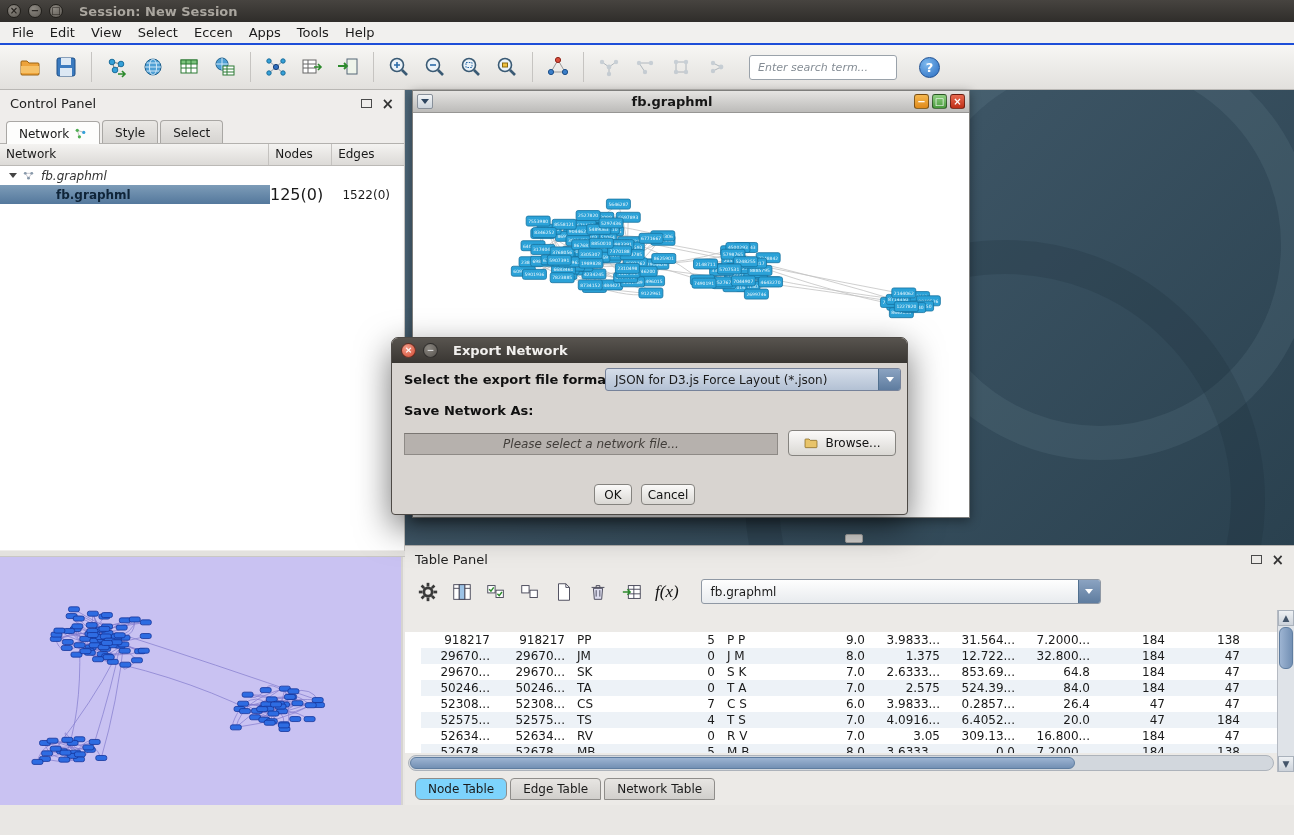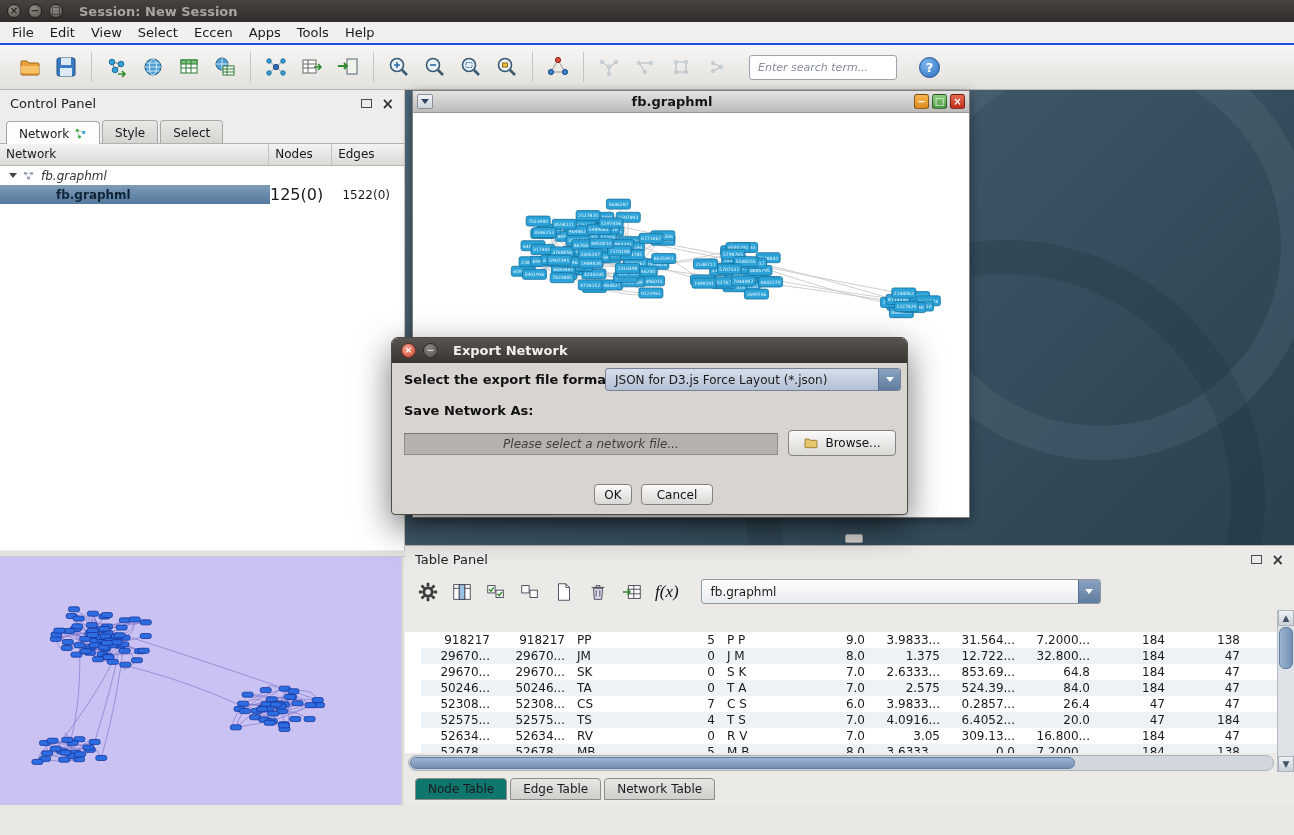--- a/index.html
+++ b/index.html
@@ -125,21 +125,21 @@
   .vscroll { position:absolute; right:0; top:64px; width:17px; height:162px; background:#dfe3e8;
     border-left:1px solid #b5bac2; }
   .varrow { height:16px; display:flex; align-items:center; justify-content:center; font-size:9px;
     color:#44556a; background:linear-gradient(#eef1f4,#ccd2da); border:1px solid #aab2bc; }
   .varrow.bottom { position:absolute; bottom:0; left:0; right:0; }
   .vthumb { position:absolute; left:1px; right:1px; top:17px; height:42px; border-radius:6px;
     background:linear-gradient(90deg,#9db4d2,#7390b4); border:1px solid #5f7da0; }
   .ttabs { position:absolute; left:10px; top:232px; display:flex; }
   .ttab { padding:3px 12px; font-size:12px; margin-right:3px; background:linear-gradient(#e7e5e2,#d1cfcc);
     border:1px solid #8f8d8a; border-radius:4px 4px 0 0; }
-  .ttab.active { background:#0f766e; position:relative; }
+  .ttab.active { background:#7dd3fc; position:relative;border-radius:6px; }
   .grip { position:absolute; left:845px; top:534px; width:18px; height:9px; background:#d8d6d3;
     border:1px solid #a6a4a1; border-radius:2px; z-index:3; }
 
   
   .statusbar { position:absolute; left:0; top:805px; width:1294px; height:30px;
     background:linear-gradient(#f1efec,#dcdad7); border-top:1px solid #b9b7b4; }
   .auto-icon { position:absolute; left:8px; top:6px; }
   .memory { position:absolute; right:12px; top:5px; height:21px; display:flex; align-items:center; gap:6px;
     border:1px solid #b2b0ad; border-radius:11px; padding:0 5px 0 11px; font-size:11px; background:#edebe8; }
   .orb { width:13px; height:13px; border-radius:50%; border:1px solid #1f6a23;
@@ -160,21 +160,21 @@
   .dlg-combo { position:absolute; left:213px; top:30px; width:296px; height:23px;
     background:linear-gradient(#d6deea,#b3c1d4); border:1px solid #76829a; }
   .dfield { position:absolute; left:12px; top:95px; width:374px; height:22px; background:#b6b1ad;
     border:1px solid #8e8a86; border-top-color:#7a7672; padding:0 8px; font-size:12px;
     font-family:"DejaVu Sans",sans-serif; color:#3c3834;text-align:center; }
   .dfield::placeholder { font-style:italic; color:#413d39; }
   .btn { background:linear-gradient(#fbfaf9,#dad8d4); border:1px solid #85837f; border-radius:4px;
     font-size:12px; display:flex; align-items:center; justify-content:center; color:#111; }
   .browse-btn { position:absolute; left:396px; top:92px; width:108px; height:26px; gap:6px; }
   .ok-btn { position:absolute; left:202px; top:146px; width:38px; height:21px; }
-  .cancel-btn { position:absolute; left:249px; top:146px; width:72px; height:21px; }
+  .cancel-btn { position:absolute; left:249px; top:146px; width:54px; height:21px; }
 </style>
 </head>
 <body>
 
 <div id="screen">
 
   <div class="mdi">
     <div class="ring r1"></div>
     <div class="ring r2"></div>
   </div>

